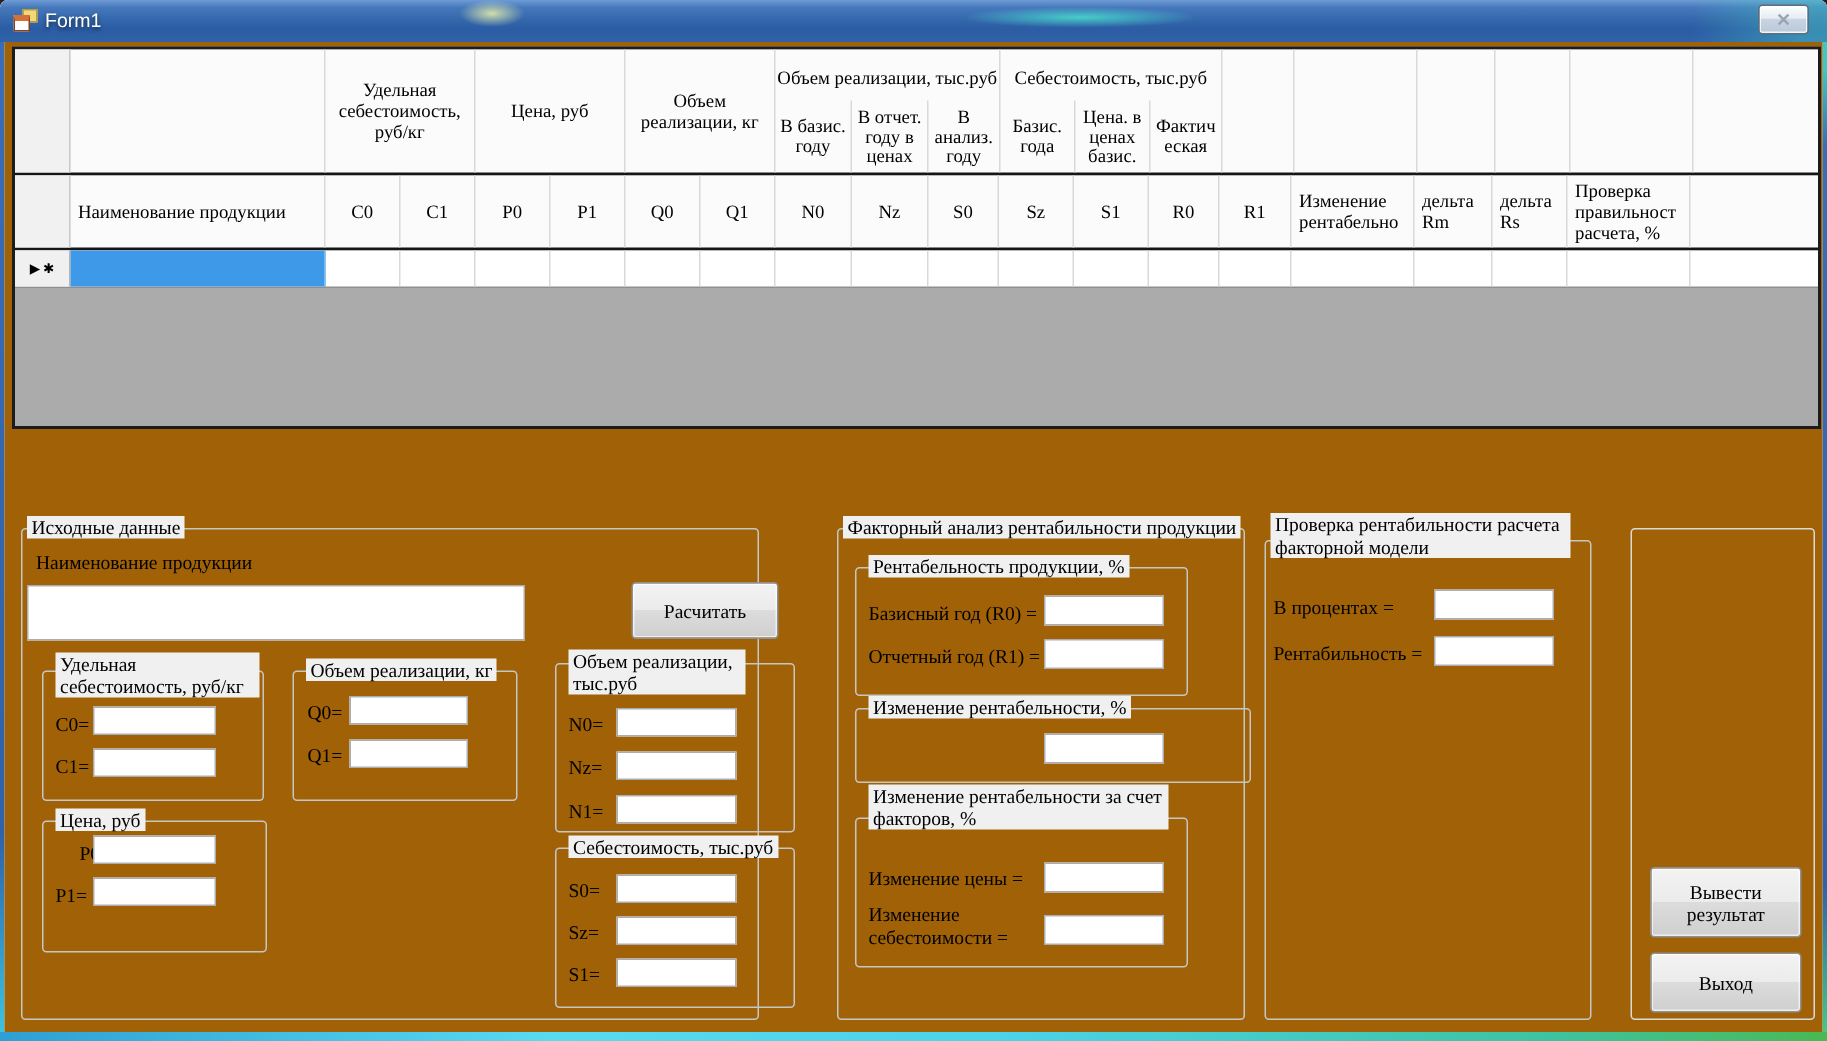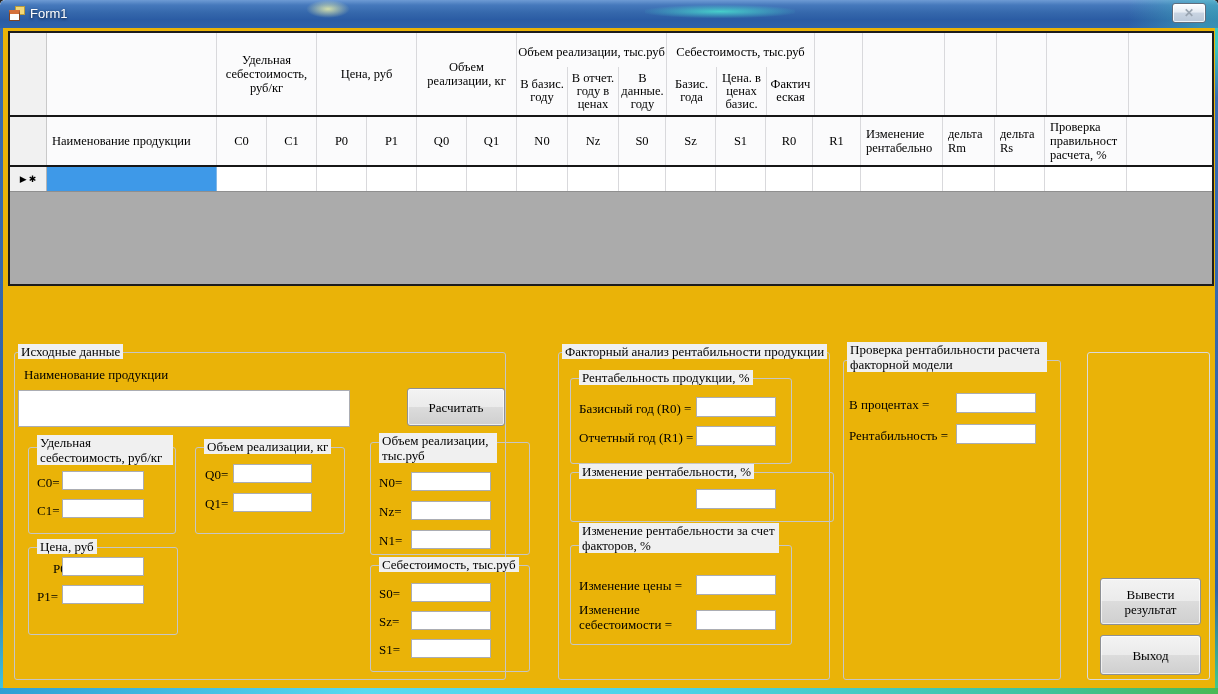--- a/index.html
+++ b/index.html
@@ -27,21 +27,21 @@
     border-radius:3px; background:linear-gradient(180deg,#fdfeff 0%,#e6ecf3 45%,#c9d4e2 50%,#bac8d8 100%);
     color:#9aa5b1; font:bold 12px/18px "Liberation Sans", sans-serif; text-align:center; cursor:default;
     box-shadow:inset 0 0 0 1px rgba(255,255,255,.8); }
   .frame-left { position:absolute; left:0; top:28px; bottom:6px; width:3px;
     background:linear-gradient(180deg,#3a6db1 0%,#2f62a8 80%,#3fc2dd 100%); }
   .frame-right { position:absolute; right:0; top:28px; bottom:6px; width:3px;
     background:linear-gradient(180deg,#3cc9c0 0%,#3cc9c0 18px,#3a6db1 70px,#2f62a8 85%,#43c88a 100%); }
   .frame-bottom { position:absolute; left:0; right:0; bottom:0; height:6px;
     background:linear-gradient(90deg,#2e9fd4 0%,#58daf0 30%,#4cd2e9 55%,#3ec3a0 85%,#4ab954 100%); }
 
-  .client { position:absolute; left:3px; right:3px; top:28px; bottom:6px; background:#eab308; overflow:hidden; }
+  .client { position:absolute; left:3px; right:3px; top:28px; bottom:6px; background:#a16207; overflow:hidden; }
 
   
   .grid { position:absolute; left:5px; top:3px; width:1206px; border:2px solid #1c1c1c; background:#ABABAB; }
   .hdr-row { display:flex; background:#fbfbfc; }
   .band1 { height:84px; border-bottom:2px solid #161616; }
   .band2 { height:50px; border-bottom:2px solid #161616; }
   .cell { border-right:1px solid #d9d9dc; display:flex; align-items:center; justify-content:center;
     text-align:center; font-size:12.5px; line-height:14px; color:#000; padding:1px 3px; overflow:hidden; }
   .cell.left { justify-content:flex-start; text-align:left; padding-left:5px; }
   .cell.last { border-right:none; }
@@ -102,21 +102,21 @@
         <div class="cell stub" style="width:37px"></div>
         <div class="cell" style="width:170px"></div>
         <div class="cell" style="width:100px">Удельная себестоимость, руб/кг</div>
         <div class="cell" style="width:100px">Цена, руб</div>
         <div class="cell" style="width:100px">Объем реализации, кг</div>
         <div class="group" style="width:150px">
           <div class="group-title">Объем реализации, тыс.руб</div>
           <div class="group-subs">
             <div class="cell sub" style="width:51px">В базис. году</div>
             <div class="cell sub" style="width:51px">В отчет. году в ценах</div>
-            <div class="cell sub last" style="width:47px">В данные. году</div>
+            <div class="cell sub last" style="width:47px">В анализ. году</div>
           </div>
         </div>
         <div class="group" style="width:148px">
           <div class="group-title">Себестоимость, тыс.руб</div>
           <div class="group-subs">
             <div class="cell sub" style="width:50px">Базис. года</div>
             <div class="cell sub" style="width:50px">Цена. в ценах базис.</div>
             <div class="cell sub last" style="width:47px">Фактич еская</div>
           </div>
         </div>
@@ -202,21 +202,21 @@
     </div>
 
     <div class="gb" style="left:192px; top:419px; width:150px; height:87px">
       <span class="gb-title">Объем реализации, кг</span>
       <span class="lbl" style="left:9px; top:19px">Q0=</span>
       <input class="tb" style="left: 37px; top: 16px; width: 79px;">
       <span class="lbl" style="left:9px; top:48px">Q1=</span>
       <input class="tb" style="left: 37px; top: 45px; width: 79px;">
     </div>
 
-    <button class="btn" style="left:404px; top:360px; width:98px; height:38px">Расчитать</button>
+    <button class="btn" style="left:418px; top:360px; width:98px; height:38px">Расчитать</button>
 
     <div class="gb" style="left:367px; top:414px; width:160px; height:113px">
       <span class="gb-title wrap" style="top:-10px; width:118px">Объем реализации, тыс.руб</span>
       <span class="lbl" style="left:8px; top:32px">N0=</span>
       <input class="tb" style="left: 40px; top: 29px;">
       <span class="lbl" style="left:8px; top:61px">Nz=</span>
       <input class="tb" style="left: 40px; top: 58px;">
       <span class="lbl" style="left:8px; top:90px">N1=</span>
       <input class="tb" style="left: 40px; top: 87px;">
     </div>

